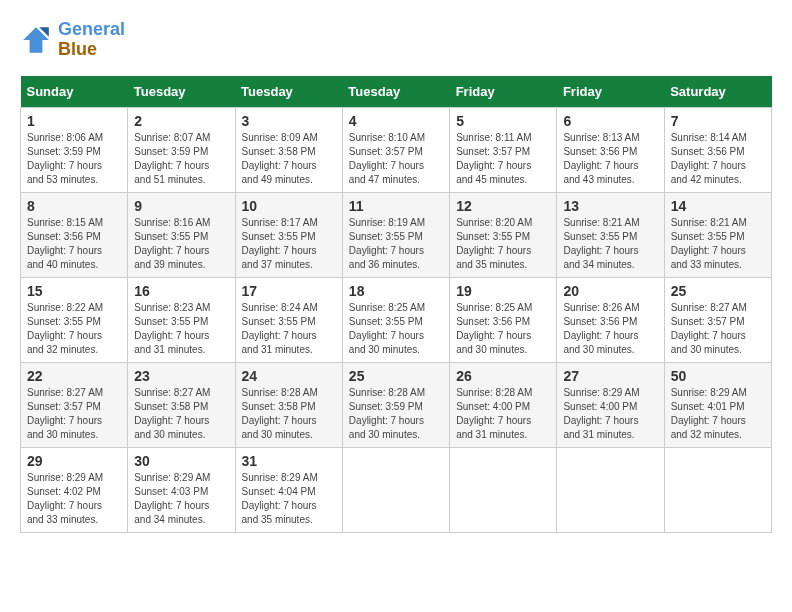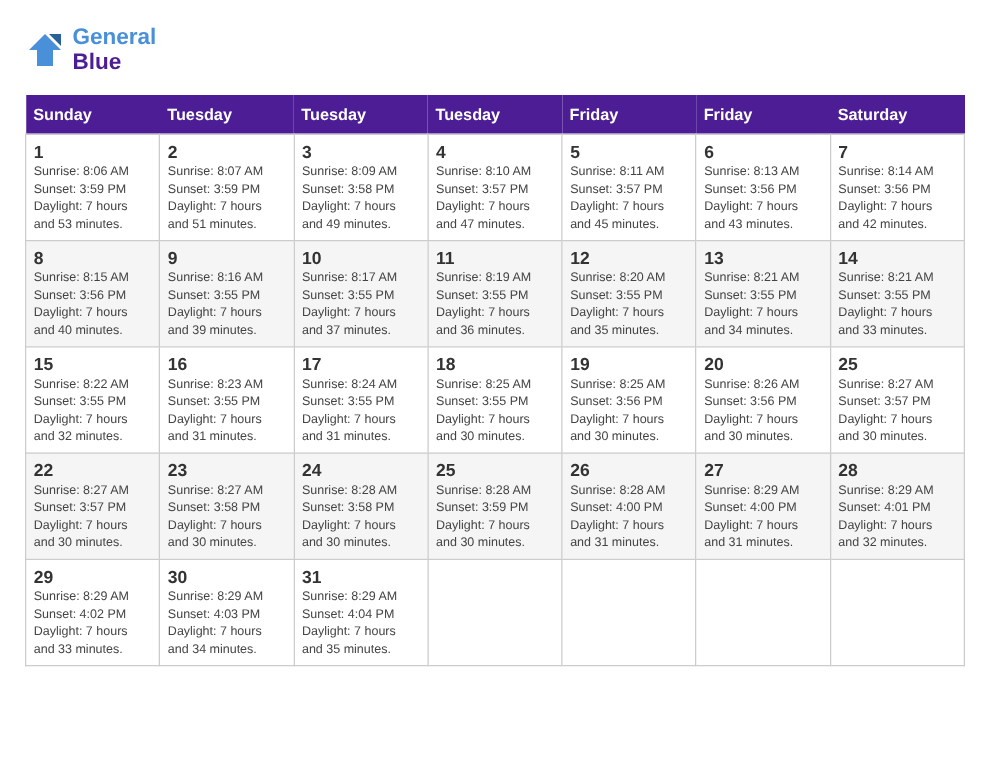--- a/index.html
+++ b/index.html
@@ -45,21 +45,21 @@
     .subtitle {
       font-size: 15px;
       color: #555;
     }
     .calendar {
       width: 100%;
       border-collapse: collapse;
       font-size: 11px;
     }
     .calendar th {
-      background: #4c1d95;
+      background: #15803d;
       color: #fff;
       padding: 8px 6px;
       text-align: left;
       font-size: 13px;
       font-weight: bold;
     }
     .calendar td {
       border: 1px solid #ccc;
       vertical-align: top;
       padding: 5px 6px;
@@ -90,21 +90,21 @@
 <body>
 
 <div class="header">
   <div class="logo">
     <svg class="logo-icon" viewBox="0 0 40 40">
       <polygon points="20,4 36,20 28,20 28,36 12,36 12,20 4,20" fill="#4a90d9"></polygon>
       <polygon points="24,4 36,4 36,16" fill="#2a6099"></polygon>
     </svg>
     <div class="logo-text">
       <div><span>General</span></div>
-      <div><span style="color:#4c1d95;">Blue</span></div>
+      <div><span style="color:#a16207;">Blue</span></div>
     </div>
   </div>
   <div class="title-area">
     <div class="month-title"></div>
     <div class="subtitle"></div>
   </div>
 </div>
 
 <table class="calendar">
   <thead>
@@ -336,21 +336,21 @@
         </td>
         <td>
           <span class="day-num">27</span>
           <div class="cell-content">
             Sunrise: 8:29 AM<br>
             Sunset: 4:00 PM<br>
             Daylight: 7 hours and 31 minutes.
           </div>
         </td>
         <td>
-          <span class="day-num">28</span>
+          <span class="day-num">50</span>
           <div class="cell-content">
             Sunrise: 8:29 AM<br>
             Sunset: 4:01 PM<br>
             Daylight: 7 hours and 32 minutes.
           </div>
         </td>
       </tr>
       <tr>
         <td>
           <span class="day-num">29</span>

